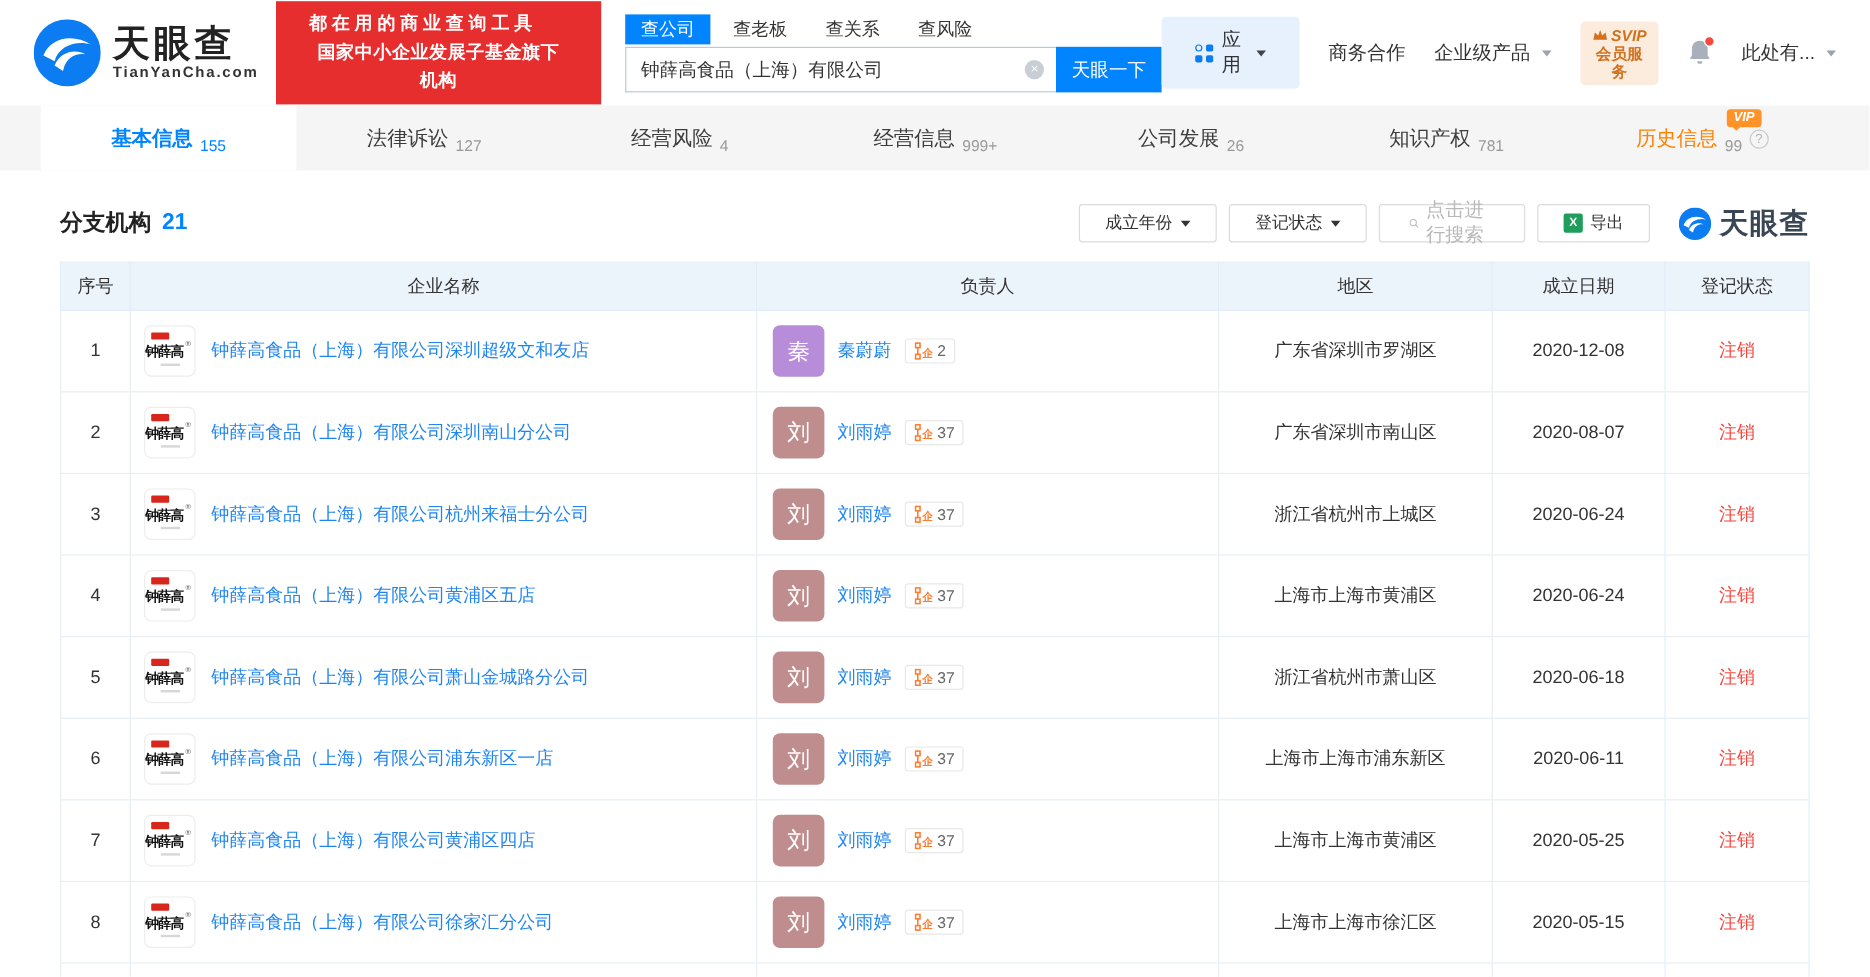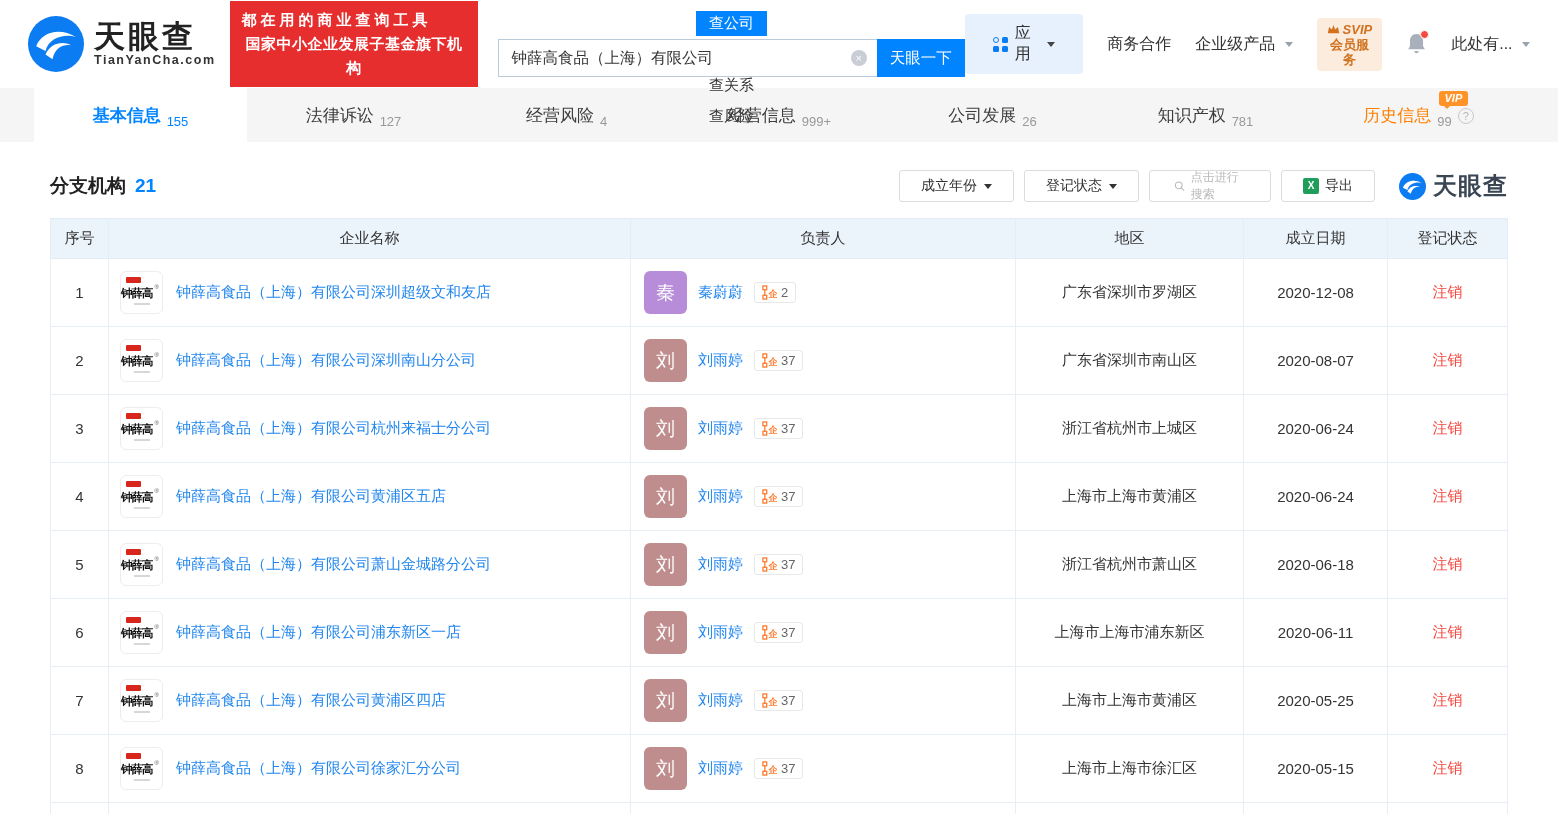--- a/index.html
+++ b/index.html
@@ -5,26 +5,26 @@
   * { margin:0; padding:0; box-sizing:border-box; }
   html,body { width:1558px; height:814px; overflow:hidden; background:#fff;
     font-family:"Liberation Sans","DejaVu Sans",sans-serif; }
   a { text-decoration:none; cursor:pointer; }
 
   
   .top-header { height:88px; display:flex; align-items:center; padding:0 28px; background:#fff; }
   .logo-wrap { display:flex; align-items:center; gap:10px; }
   .logo-text .brand { font-size:31px; font-weight:bold; color:#222; letter-spacing:3px; line-height:32px; }
   .logo-text .domain { font-size:12.5px; font-weight:bold; color:#333; letter-spacing:1.5px; }
-  .slogan { margin-left:14px; background:#e62e2e; color:#fff; padding:7px 12px; font-size:15px; font-weight:bold; line-height:24px; }
+  .slogan { margin-left:14px; background:#e62e2e; color:#fff; padding:7px 28px; font-size:15px; font-weight:bold; line-height:24px; }
   .slogan .l1 { letter-spacing:4px; }
   .slogan .l2 { letter-spacing:.5px;text-align:center; }
 
   .search-area { margin-left:20px; width:482px; }
-  .search-tabs { display:flex; gap:6px; align-items:center; height:26px;flex-direction:column; }
+  .search-tabs { display:flex; gap:6px; align-items:center; height:26px; }
   .s-tab { font-size:15px; color:#333; padding:3px 13px; cursor:pointer; }
   .s-tab.active { background:#0084ff; color:#fff; }
   .search-row { display:flex; margin-top:2px; }
   .search-box { position:relative; flex:1; }
   .search-box input { width:100%; height:38px; border:1px solid #b9cadb; border-right:none; padding:0 34px 0 12px; font-size:15.5px; color:#333; outline:none; }
   .clear-icon { position:absolute; right:10px; top:11px; width:16px; height:16px; border-radius:50%; background:#c9ced6; color:#fff; font-size:11px; line-height:16px; text-align:center; cursor:pointer; }
   .search-btn { width:88px; height:38px; background:#0084ff; color:#fff; border:none; font-size:15.5px; cursor:pointer; }
 
   .header-nav { margin-left:auto; display:flex; align-items:center; gap:24px; }
   .apps-pill { display:flex; align-items:center; gap:7px; background:#e7f1fd; border-radius:4px; padding:9px 28px; cursor:pointer; }
@@ -54,21 +54,21 @@
   .vip-tag:after { content:""; position:absolute; left:4px; bottom:-3px; border-left:4px solid transparent; border-right:4px solid transparent; border-top:4px solid #ff9327; }
   .help-icon { width:16px; height:16px; border:1px solid #c9c9c9; border-radius:50%; color:#b5b5b5; font-size:11px; line-height:15px; text-align:center; margin-top:2px; }
 
   
   .section-head { margin:28px 50px 16px; display:flex; align-items:center; }
   .section-title { font-size:19px; font-weight:bold; color:#222; }
   .section-count { font-size:19px; font-weight:bold; color:#0084ff; margin-left:9px; }
   .section-tools { margin-left:auto; display:flex; align-items:center; gap:10px; }
   .tool-btn { height:32px; display:flex; align-items:center; padding:0 21px; border:1px solid #dcdcdc; border-radius:3px; background:#fff; font-size:14px; color:#333; cursor:pointer; white-space:nowrap; }
   .tool-btn .caret { border-top-color:#333; margin-left:7px; }
-  .tool-search { height:32px; width:122px; display:flex; align-items:center; gap:6px; padding:0 24px; border:1px solid #dcdcdc; border-radius:3px; color:#b9b9b9; font-size:12px; cursor:text; }
+  .tool-search { height:32px; width:122px; display:flex; align-items:center; gap:6px; padding:0 24px; border:1px solid #dcdcdc; border-radius:3px; color:#b9b9b9; font-size:16px; cursor:text; }
   .excel-icon { width:16px; height:16px; background:#1f9d5b; border-radius:2px; color:#fff; font-size:10px; font-weight:bold; line-height:16px; text-align:center; margin-right:6px; }
   .watermark { display:flex; align-items:center; gap:7px; margin-left:14px; }
   .watermark .wm-text { font-size:24px; font-weight:bold; color:#3b4654; letter-spacing:1px; }
 
   
   .branch-table-wrap { margin:0 50px; }
   table { width:100%; border-collapse:collapse; table-layout:fixed; }
   th { background:#ebf3fb; height:40px; font-size:15px; font-weight:normal; color:#333; border:1px solid #e3edf7; }
   td { height:68px; border:1px solid #e7eef6; font-size:15px; color:#333; vertical-align:middle; }
   td.center { text-align:center; }

